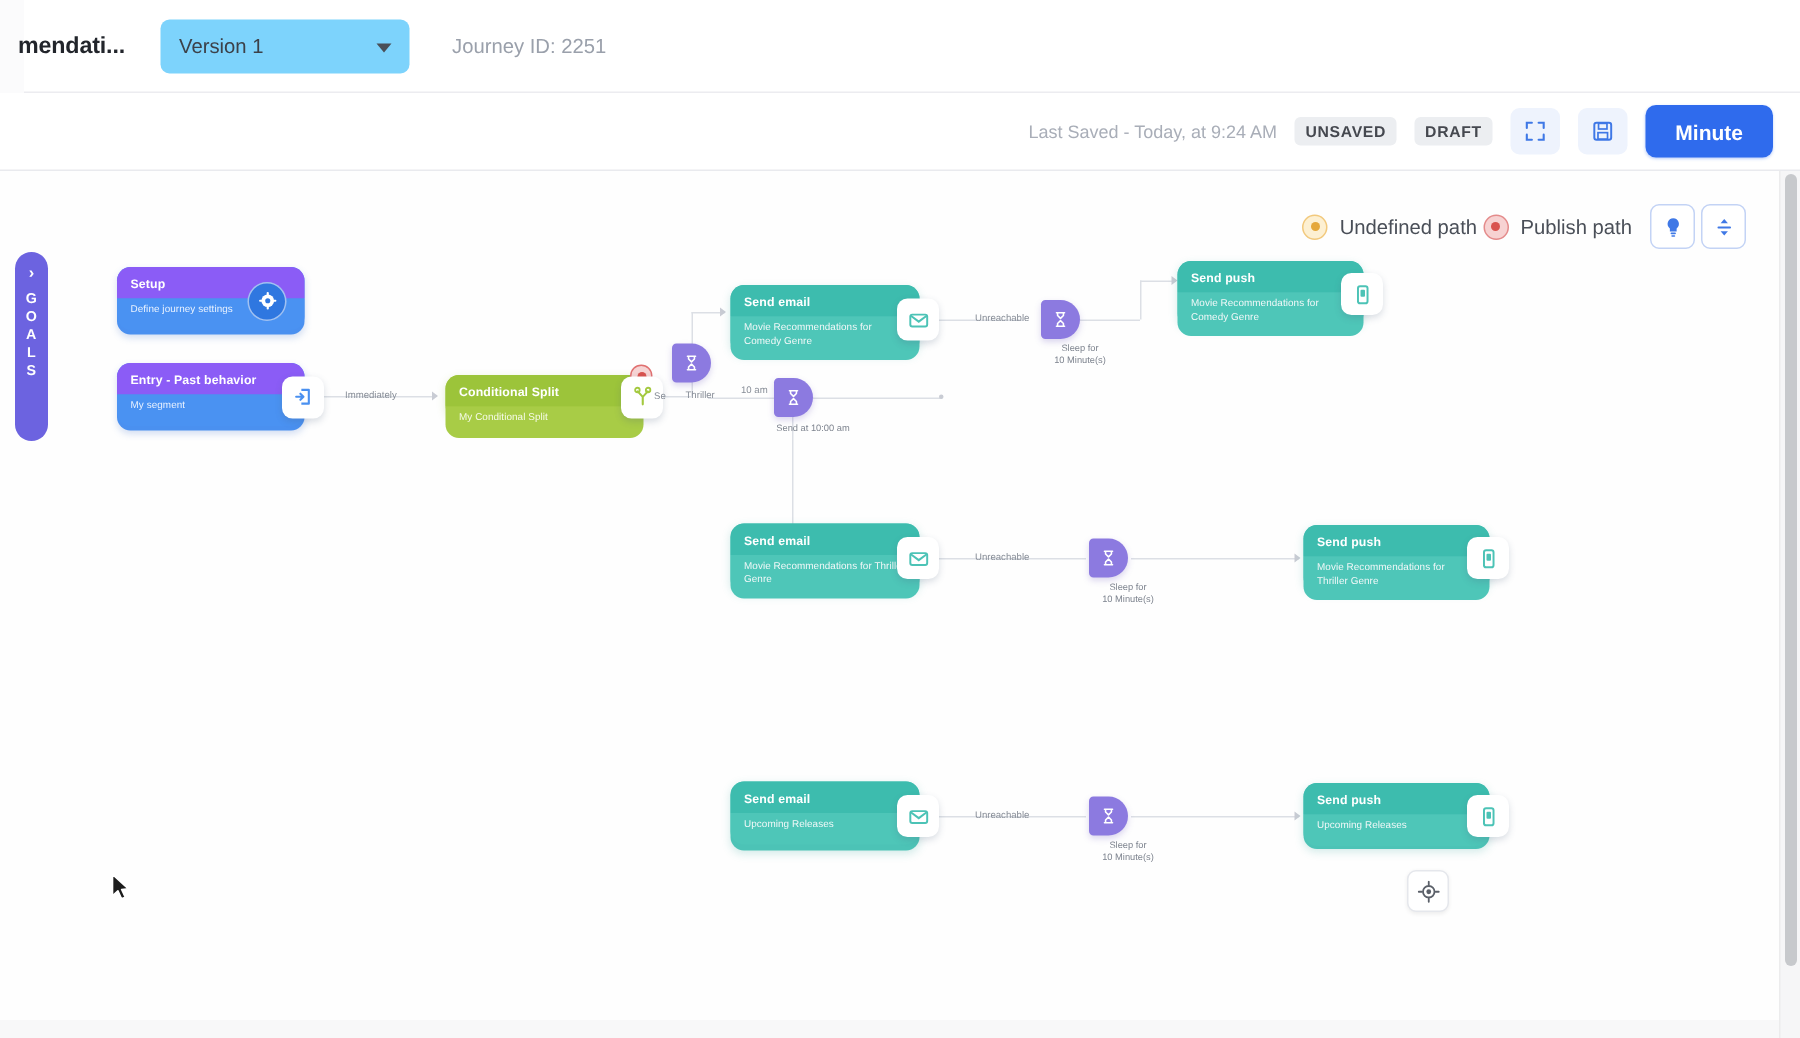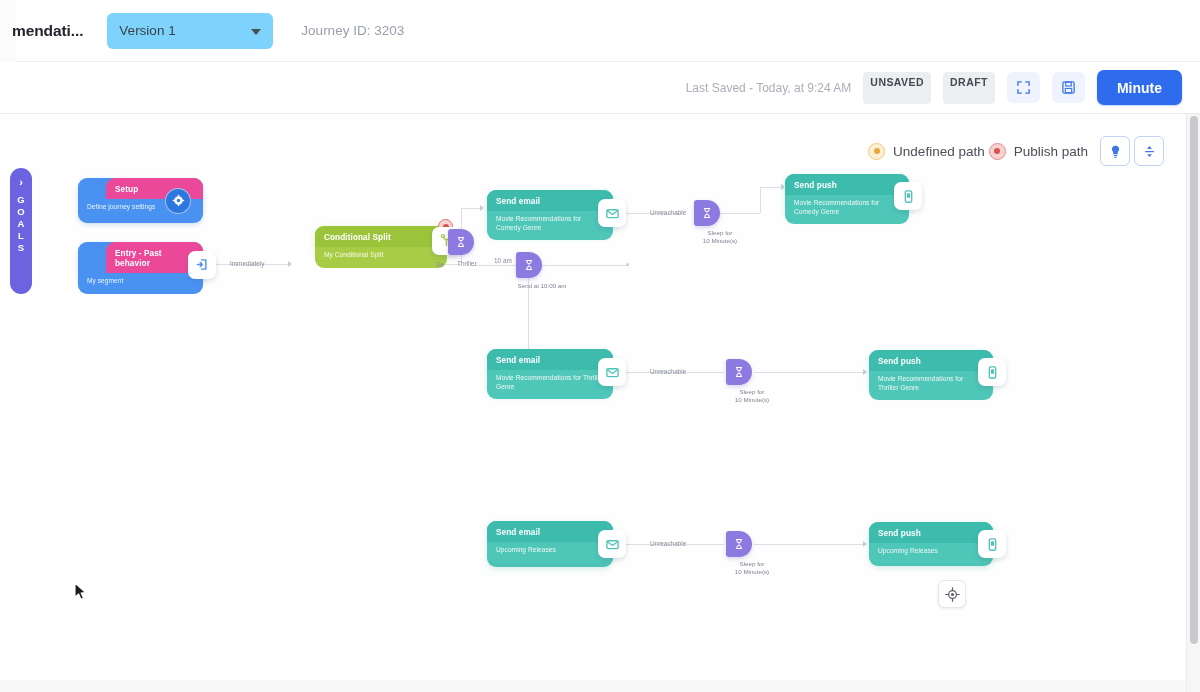--- a/index.html
+++ b/index.html
@@ -38,21 +38,21 @@
   .actionbar{
     position:absolute; left:0; top:62px; width:1200px; height:52px;
     background:#ffffff; border-bottom:1px solid #e9eaee;
     display:flex; align-items:center; justify-content:flex-end;
     padding-right:18px; gap:12px;
   }
   .saved-text{ font-size:12px; color:#a9aeb8; }
   .chip{
     font-size:10.5px; font-weight:700; letter-spacing:.45px;
     color:#45484f; background:#eceef1; border-radius:4px;
-    padding:4px 7px 16px 7px;
+    padding:4px 7px 3px 7px;
   }
   .icon-btn{
     width:33px;height:31px;border-radius:6px;background:#eef3fd;
     display:flex;align-items:center;justify-content:center;cursor:pointer;
   }
   .publish-btn{
     height:35px; padding:0 20px; border-radius:7px; background:#2f6bed;
     color:#fff; font-size:14px; font-weight:600;
     display:flex; align-items:center; cursor:pointer;
     box-shadow:0 1px 2px rgba(47,107,237,.3);
@@ -101,21 +101,21 @@
   .node{ position:absolute; border-radius:9px; overflow:visible; }
   .node .hdr{
     font-size:8.2px; font-weight:700; color:#ffffff;
     padding:7px 9px 4px 9px; letter-spacing:.1px; line-height:10px;
   }
   .node .bdy{
     font-size:6.6px; color:#f1f8f8; padding:4px 9px 8px 9px;
     line-height:8.5px; letter-spacing:.05px;
   }
   .node-blue{ background:#4a90f0; box-shadow:0 2px 5px rgba(60,110,200,.22); }
-  .node-blue .hdr{ background:#ec4899; border-radius:9px 9px 0 0;margin-left:28px; }
+  .node-blue .hdr{ background:#8b5cf6; border-radius:9px 9px 0 0; }
   .node-blue .bdy{ background:#4a92f2; border-radius:0 0 9px 9px; color:#e9f2ff;}
   .node-teal{ background:#4cc3b6; box-shadow:0 2px 6px rgba(60,170,160,.22); }
   .node-teal .hdr{ background:#3dbcae; border-radius:9px 9px 0 0; }
   .node-teal .bdy{ background:#4ec6b8; border-radius:0 0 9px 9px; }
   .node-green{ background:#a4c93f; box-shadow:0 2px 6px rgba(140,180,50,.25); }
   .node-green .hdr{ background:#9cc43a; border-radius:9px 9px 0 0; }
   .node-green .bdy{ background:#a8cc46; border-radius:0 0 9px 9px; color:#f6fbe9;}
 
   .node-icon{
     position:absolute; right:-13px; top:50%; margin-top:-14px;
@@ -191,21 +191,21 @@
 <div class="app">
 
   <div class="topbar">
     <div class="journey-title">mendati...</div>
 
     <div class="version-select">
       <span class="vtext">Version 1</span>
       <span class="caret"></span>
     </div>
 
-    <div class="journey-id">Journey ID: 3203</div>
+    <div class="journey-id">Journey ID: 2251</div>
   </div>
 
   <div class="actionbar">
     <div class="saved-text">Last Saved - Today, at 9:24 AM</div>
     <div class="chip">UNSAVED</div>
     <div class="chip">DRAFT</div>
 
     <div class="icon-btn">
       <svg width="15" height="15" viewBox="0 0 16 16">
         <path d="M2 5.6V2h3.6M10.4 2H14v3.6M14 10.4V14h-3.6M5.6 14H2v-3.6" fill="none" stroke="#3f78e6" stroke-width="1.5" stroke-linecap="round"></path>
@@ -312,21 +312,21 @@
         <div class="hdr">Entry - Past behavior</div>
         <div class="bdy">My segment</div>
         <div class="node-icon">
           <svg width="15" height="15" viewBox="0 0 16 16">
             <path d="M6.3 3.1h5.3v9.8H6.3" fill="none" stroke="#4a90f0" stroke-width="1.5" stroke-linejoin="round"></path>
             <path d="M2.6 8h4.9M5.6 5.8 7.8 8l-2.2 2.2" fill="none" stroke="#4a90f0" stroke-width="1.5" stroke-linecap="round" stroke-linejoin="round"></path>
           </svg>
         </div>
       </div>
 
-      <div class="node node-green" style="left:297px;top:112px;width:132px;height:29px;margin-left:18px;">
+      <div class="node node-green" style="left:297px;top:136px;width:132px;height:29px;">
         <div class="hdr">Conditional Split</div>
         <div class="bdy">My Conditional Split</div>
         <div class="red-badge"></div>
         <div class="node-icon">
           <svg width="15" height="15" viewBox="0 0 16 16">
             <path d="M8 13.4V8.1m0 0L4.4 4.2M8 8.1l3.6-3.9" fill="none" stroke="#a4c93f" stroke-width="1.5" stroke-linecap="round"></path>
             <circle cx="4.2" cy="3.2" r="1.6" fill="none" stroke="#a4c93f" stroke-width="1.3"></circle>
             <circle cx="11.8" cy="3.2" r="1.6" fill="none" stroke="#a4c93f" stroke-width="1.3"></circle>
           </svg>
         </div>

